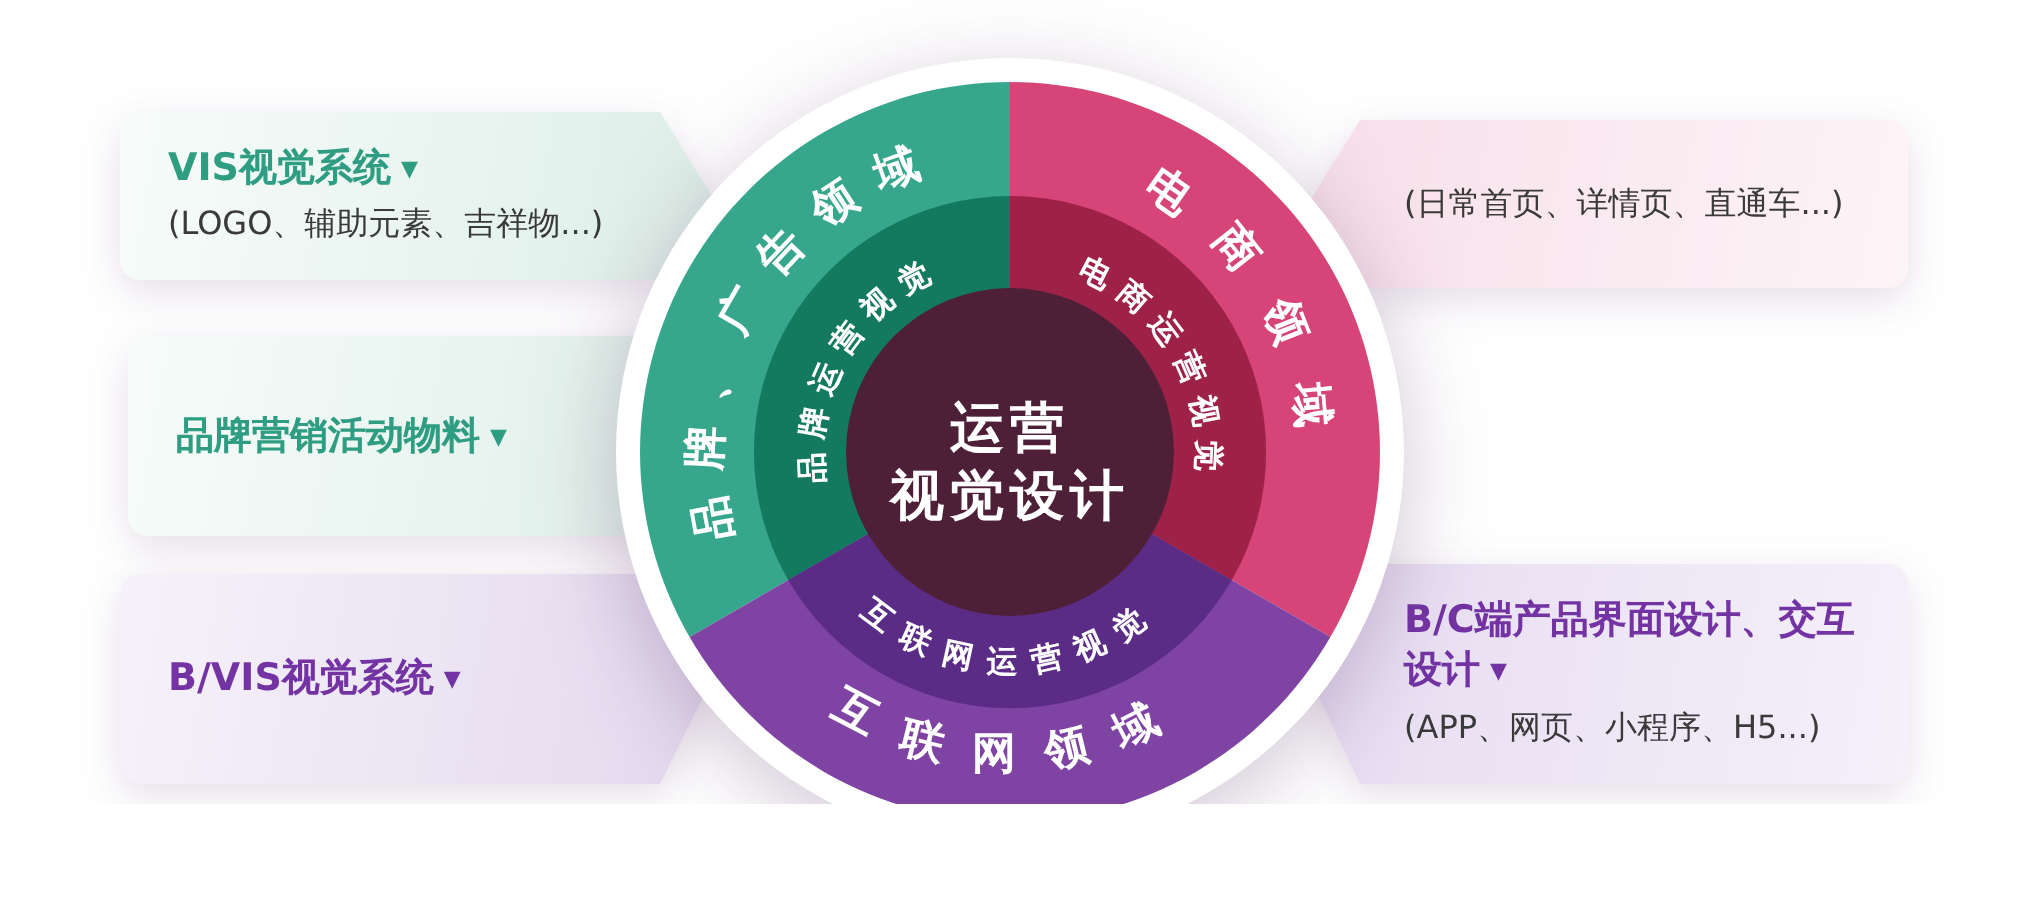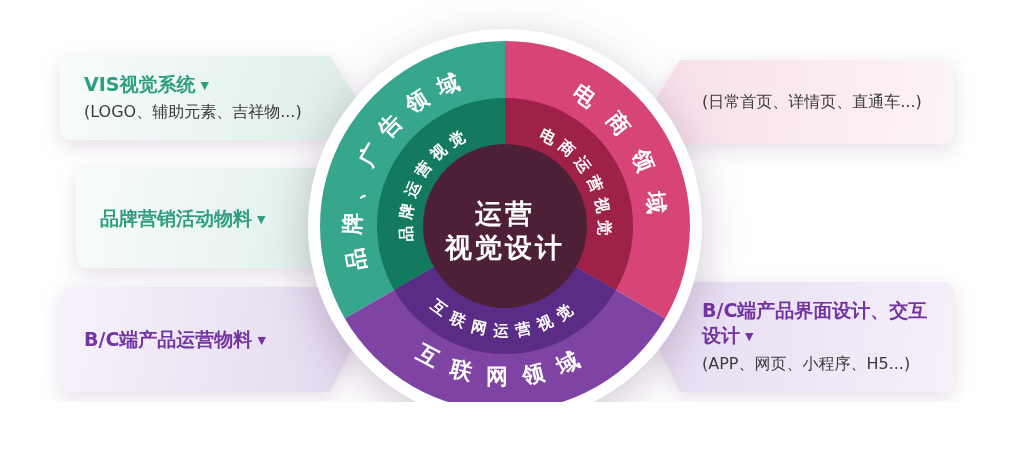--- a/index.html
+++ b/index.html
@@ -19,21 +19,21 @@
   .bg-lav-r{background:linear-gradient(100deg,#e6dcf1 0%,#f5f0fa 100%);}
   .box-title{font-weight:bold;font-size:19px;line-height:1.3;}
   .caret{font-size:11px;margin-left:5px;vertical-align:2px;}
   .box-desc{font-size:16px;color:#3a3a3a;line-height:1.42;}
   .c-teal{color:#2e9d81;}
   .c-purple{color:#7333a3;}
   .c-pink{color:#e8498a;}
   .c-crimson{color:#b12d60;}
 
   .bw-l1{left:60px;top:56px;width:296px;height:84px;}
-  .bw-l2{left:76px;top:168px;width:296px;height:100px;}
+  .bw-l2{left:64px;top:168px;width:296px;height:100px;}
   .bw-l3{left:60px;top:287px;width:296px;height:105px;}
   .bw-r1{left:654px;top:60px;width:300px;height:84px;}
   .bw-r2{left:654px;top:174px;width:300px;height:84px;}
   .bw-r3{left:654px;top:282px;width:300px;height:110px;}
 
   
   .wheel{position:absolute;left:305px;top:26px;width:400px;height:400px;z-index:2;
          filter:drop-shadow(0 10px 22px rgba(90,50,100,0.28));}
   .arc-label{fill:#ffffff;font-weight:bold;font-family:"DejaVu Sans","Liberation Sans",sans-serif;}
   .arc-outer{font-size:22px;}
@@ -59,21 +59,21 @@
   </div>
 
   <div class="box-wrap bw-l2">
     <div class="box left bg-mint">
       <div class="box-title c-teal"><span>品牌营销活动物料</span><span class="caret">▼</span></div>
     </div>
   </div>
 
   <div class="box-wrap bw-l3">
     <div class="box left bg-lav-l">
-      <div class="box-title c-purple"><span>B/C端产品运营物料</span><span class="caret">▼</span></div>
+      <div class="box-title c-purple"><span>B/VIS视觉系统</span><span class="caret">▼</span></div>
     </div>
   </div>
 
   <div class="box-wrap bw-r1">
     <div class="box right bg-pink-1">
       <div class="box-desc">(日常首页、详情页、直通车...)</div>
     </div>
   </div>
 
 

